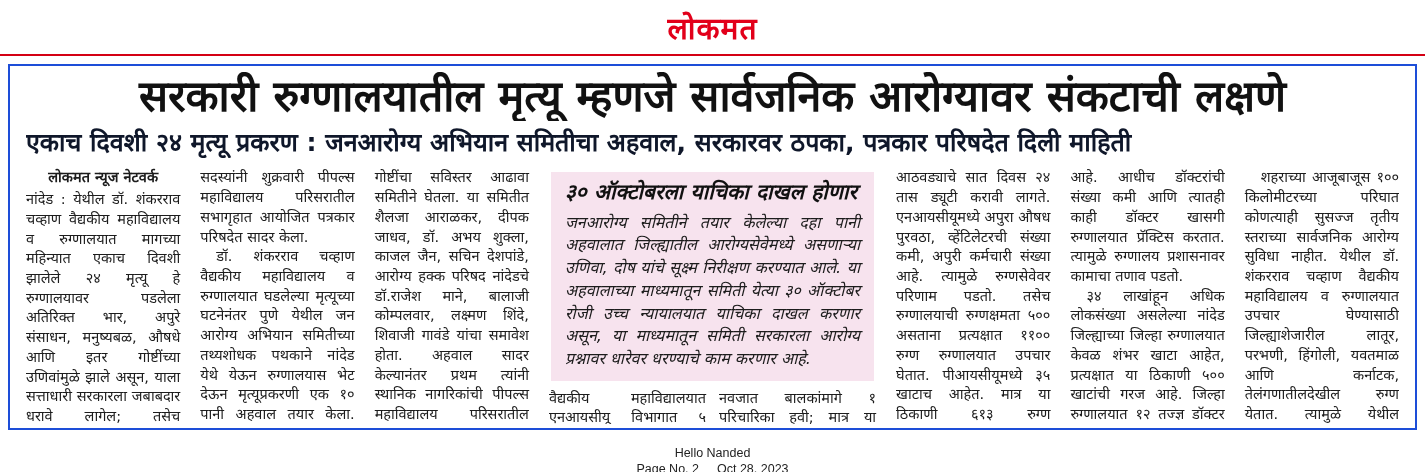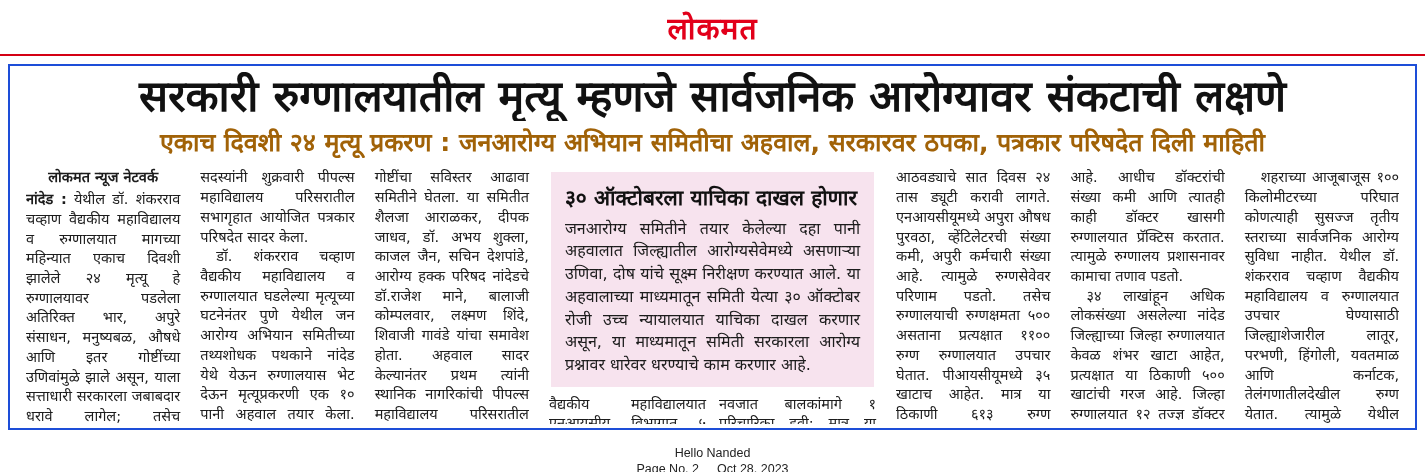--- a/index.html
+++ b/index.html
@@ -11,34 +11,34 @@
   }
   .masthead { height:56px; display:flex; align-items:center; justify-content:center;
     border-bottom:2px solid var(--rule-red); }
   .logo { color:var(--brand-red); font-size:30px; font-weight:bold; letter-spacing:1px; }
 
   .article-frame { margin:8px 8px 16px; border:2px solid #1d4ed8; background:#fff;
     padding:4px 16px 8px; height:366px; overflow:hidden; }
 
   .headline { font-size:43px; font-weight:700; color:#111; text-align:center;
     line-height:1.15; margin:2px 0 3px; white-space:nowrap; overflow:hidden; }
-  .subheadline { font-size:25px; font-weight:700; color:#a16207; text-align:center;
+  .subheadline { font-size:25px; font-weight:700; color:#0f172a; 
     margin:0 0 10px; white-space:nowrap; overflow:hidden; }
 
   .body-cols { display:flex; gap:20px; font-size:14.5px; line-height:1.36;
     text-align:justify; height:256px; overflow:hidden; }
   .col { flex:1 1 0; min-width:0; }
   .col-group { flex:2.12 1 0; min-width:0; display:flex; flex-direction:column; }
   .group-cols { display:flex; gap:13px; flex:1; min-height:0; }
   .byline { text-align:center; font-weight:700; margin:0 0 2px; }
-  .dateline { font-weight:700; }
+  .dateline { font-weight:400; }
   p { margin:0; }
   p.indent { text-indent:16px; }
 
-  .highlight-box { background:var(--highlight-pink); padding:12px 14px 10px; margin:4px 2px 8px; }
+  .highlight-box { background:var(--highlight-pink); padding:6px 14px 10px; margin:4px 2px 8px;font-style:italic; }
   .highlight-title { font-size:21px; font-weight:700; color:#111; margin:2px 0 6px; line-height:1.2; }
   .highlight-body { font-size:16px; line-height:1.42; text-align:justify; }
 
   .footer { text-align:center; font-size:12.5px; color:#222; margin-top:5px;
     line-height:1.25; font-family:Liberation Sans, sans-serif; }
   .footer-line2 .sep { display:inline-block; width:18px; }
 </style>
 </head>
 <body>
 

